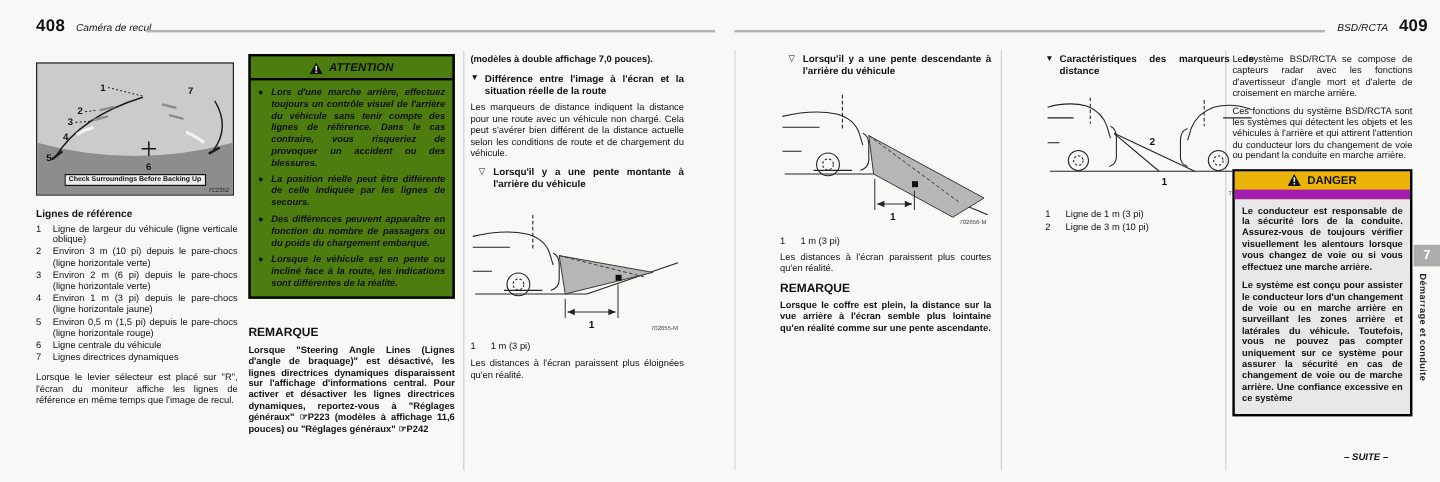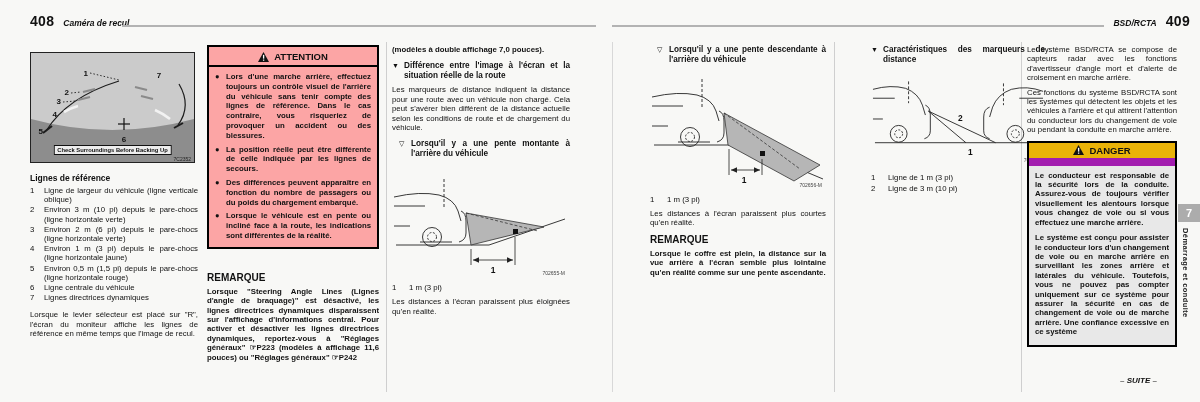--- a/index.html
+++ b/index.html
@@ -1,39 +1,39 @@
 <!DOCTYPE html>
 <html><head>
 <meta charset="utf-8">
 <style>
   html,body{margin:0;padding:0;background:#e9e9e7;}
   .page{position:relative;width:1200px;height:402px;background:#f8f8f6;
         font-family:"Liberation Sans",sans-serif;color:#111;overflow:hidden;padding-left:40px;}
   .hdr{position:absolute;top:13px;display:flex;align-items:baseline;gap:9px;}
   .pgnum{font-size:14px;font-weight:bold;letter-spacing:.3px;}
-  .hdrtitle{font-size:8.5px;font-weight:bold;font-style:italic;text-align:right;}
+  .hdrtitle{font-size:8.5px;font-weight:normal;font-style:italic;text-align:right;}
   .rule{position:absolute;top:25px;height:2px;background:#b3b3b3;}
   .vdiv{position:absolute;top:42px;bottom:10px;width:1px;background:#cfcfcf;}
   .col{position:absolute;top:45px;}
   p.body{font-size:7.8px;line-height:9.4px;text-align:justify;margin:0 0 5px;}
   p.bold{font-weight:bold;}
   
   .camfig{position:relative;width:163px;height:109px;border:1.5px solid #222;background:#cbcbcb;}
   .cambanner{position:absolute;left:50%;bottom:7px;transform:translateX(-50%);
              background:#ededed;border:1px solid #111;padding:1px 3px;
              font-size:5.8px;font-weight:bold;white-space:nowrap;}
   .camcode{position:absolute;right:3px;bottom:0;font-size:5px;color:#222;}
   .camlabel{font:bold 8px "Liberation Sans",sans-serif;fill:#111;}
   
   .listtitle{font-size:8.5px;font-weight:bold;margin:10px 0 3px;}
   .refrow{display:flex;margin-bottom:1px;}
   .refrow .n{flex:none;width:14px;font-size:7.8px;line-height:9.2px;}
   .refrow .t{font-size:7.8px;line-height:9.2px;text-align:justify;}
   
-  .warnbox{border:2px solid #000;background:#fca5a5;}
+  .warnbox{border:2px solid #000;background:#4d7c0f;font-style:italic;}
   .warnhead{display:flex;align-items:center;justify-content:center;gap:5px;
             padding:4px 0 3px;border-bottom:2px solid #000;font-size:9.5px;font-weight:bold;}
   .warnbody{padding:5px 6px 2px;}
   .bullet{display:flex;margin-bottom:4px;}
   .bullet .dot{flex:none;width:11px;font-size:7.5px;line-height:9.8px;font-weight:bold;}
   .bullet .t{font-size:7.8px;line-height:9.8px;font-weight:bold;text-align:justify;}
   .remtitle{font-size:10px;font-weight:bold;margin:23px 0 4px;}
   
   .tri-h{display:flex;margin:7px 0 4px;}
   .tri-h .m{flex:none;width:12px;font-size:7px;line-height:10px;}

